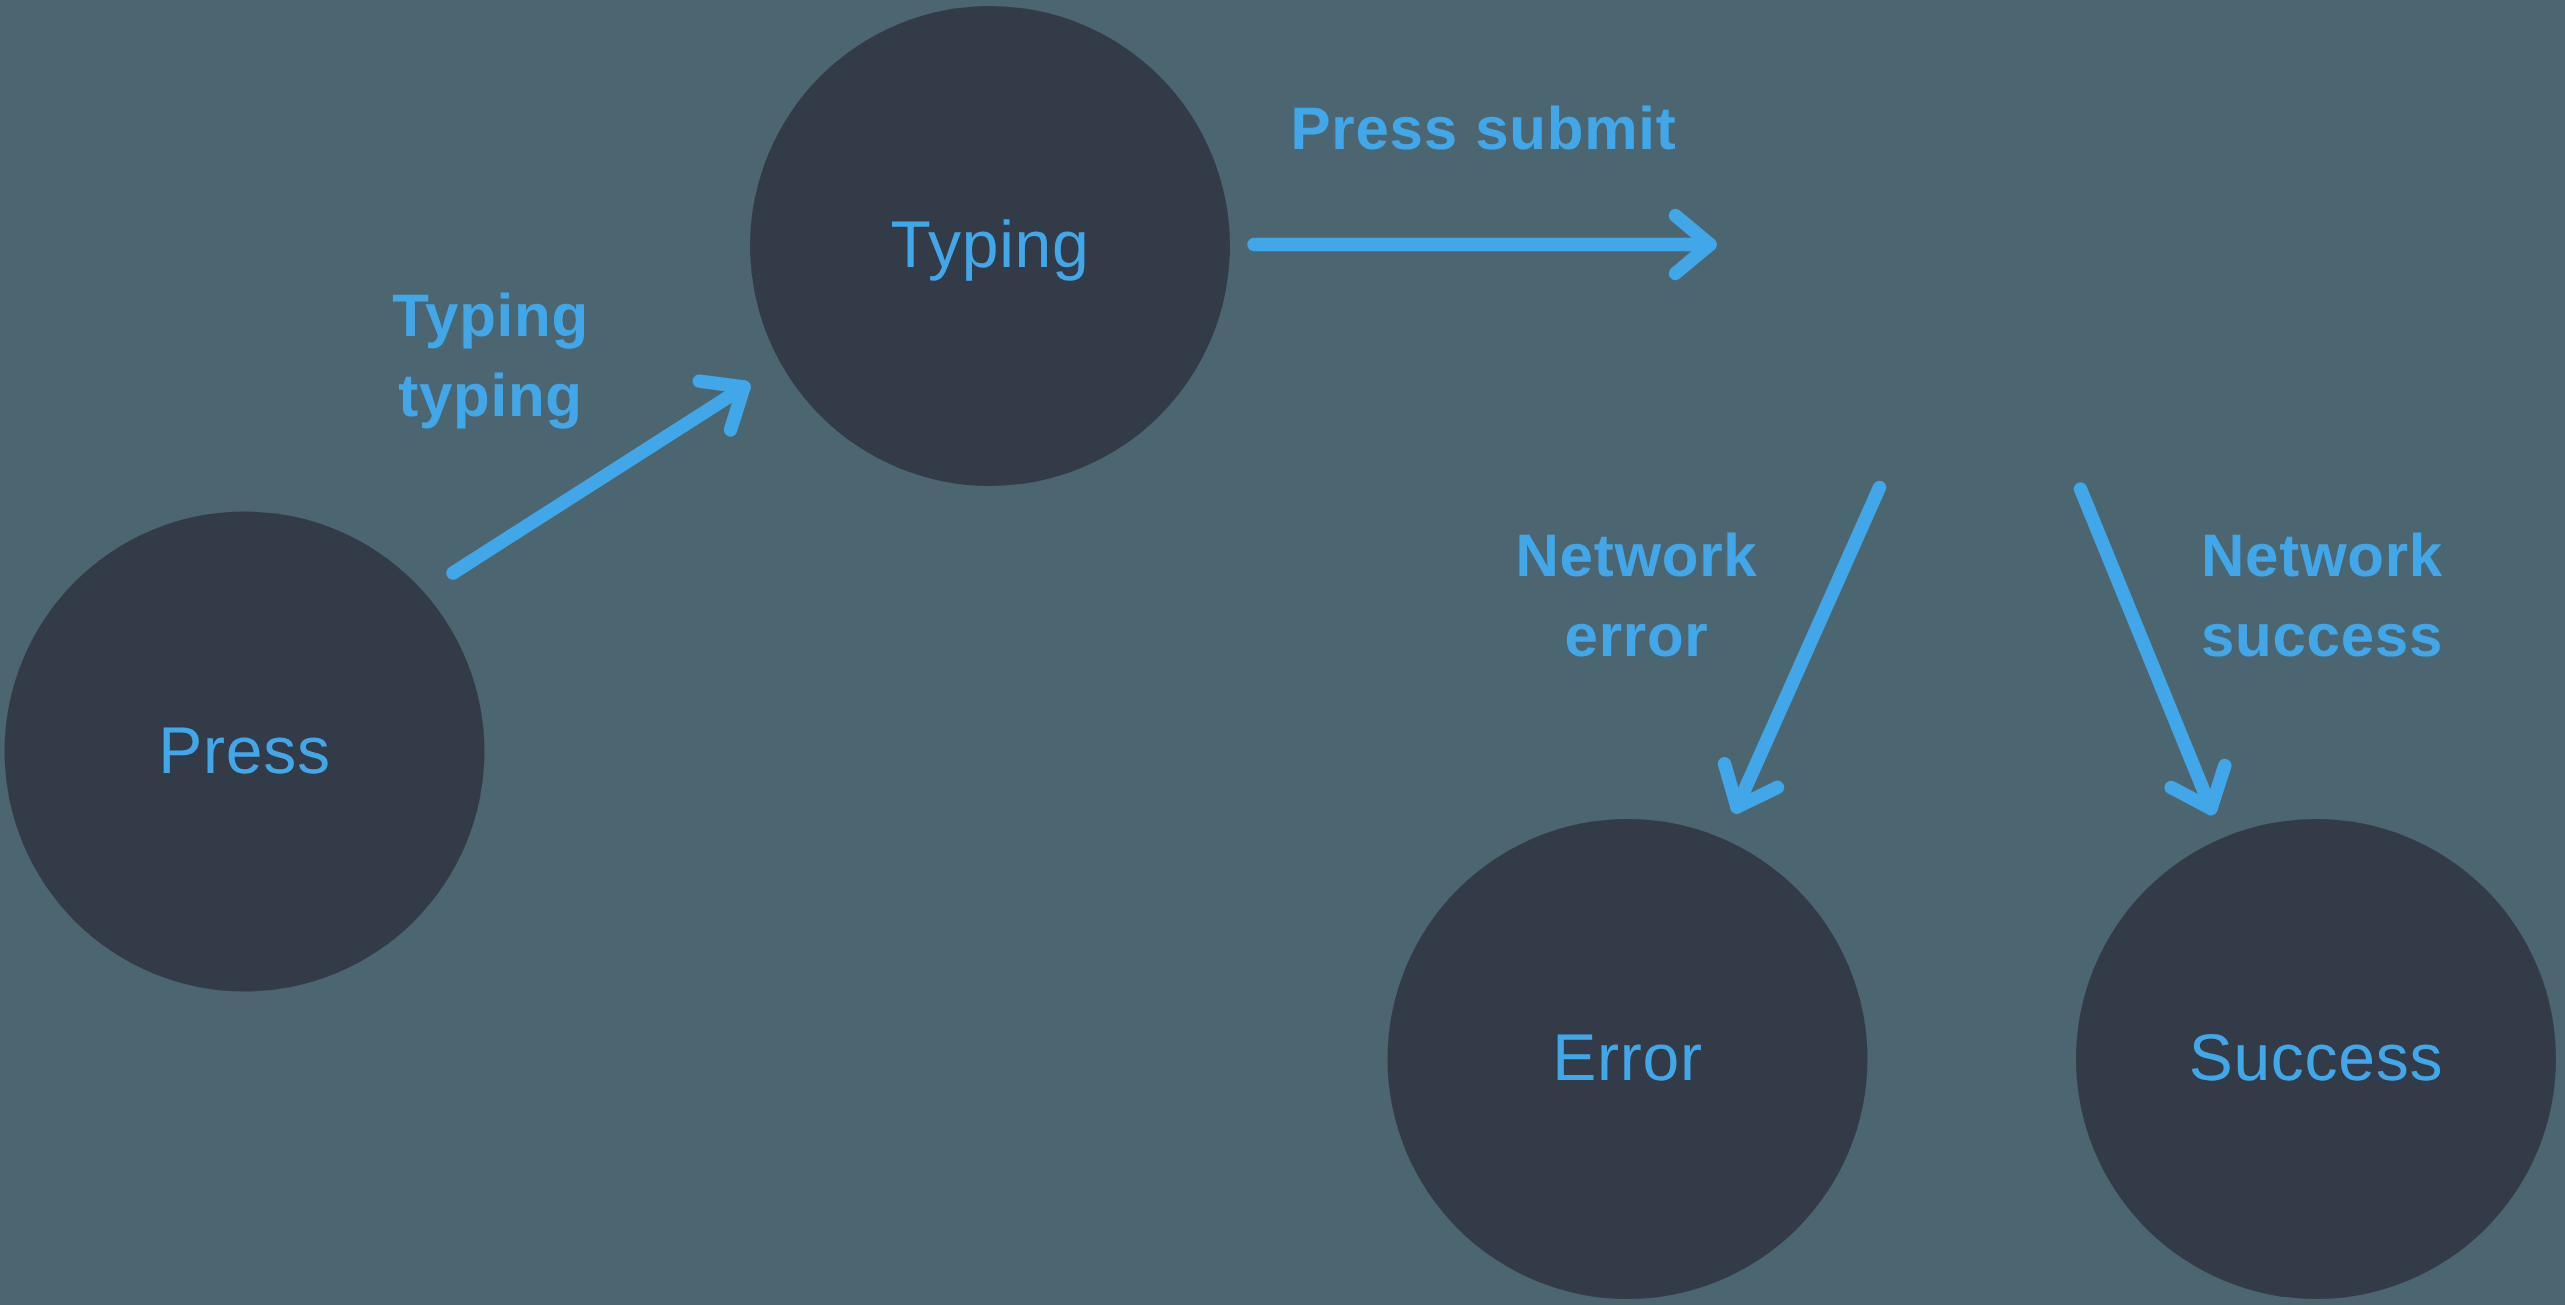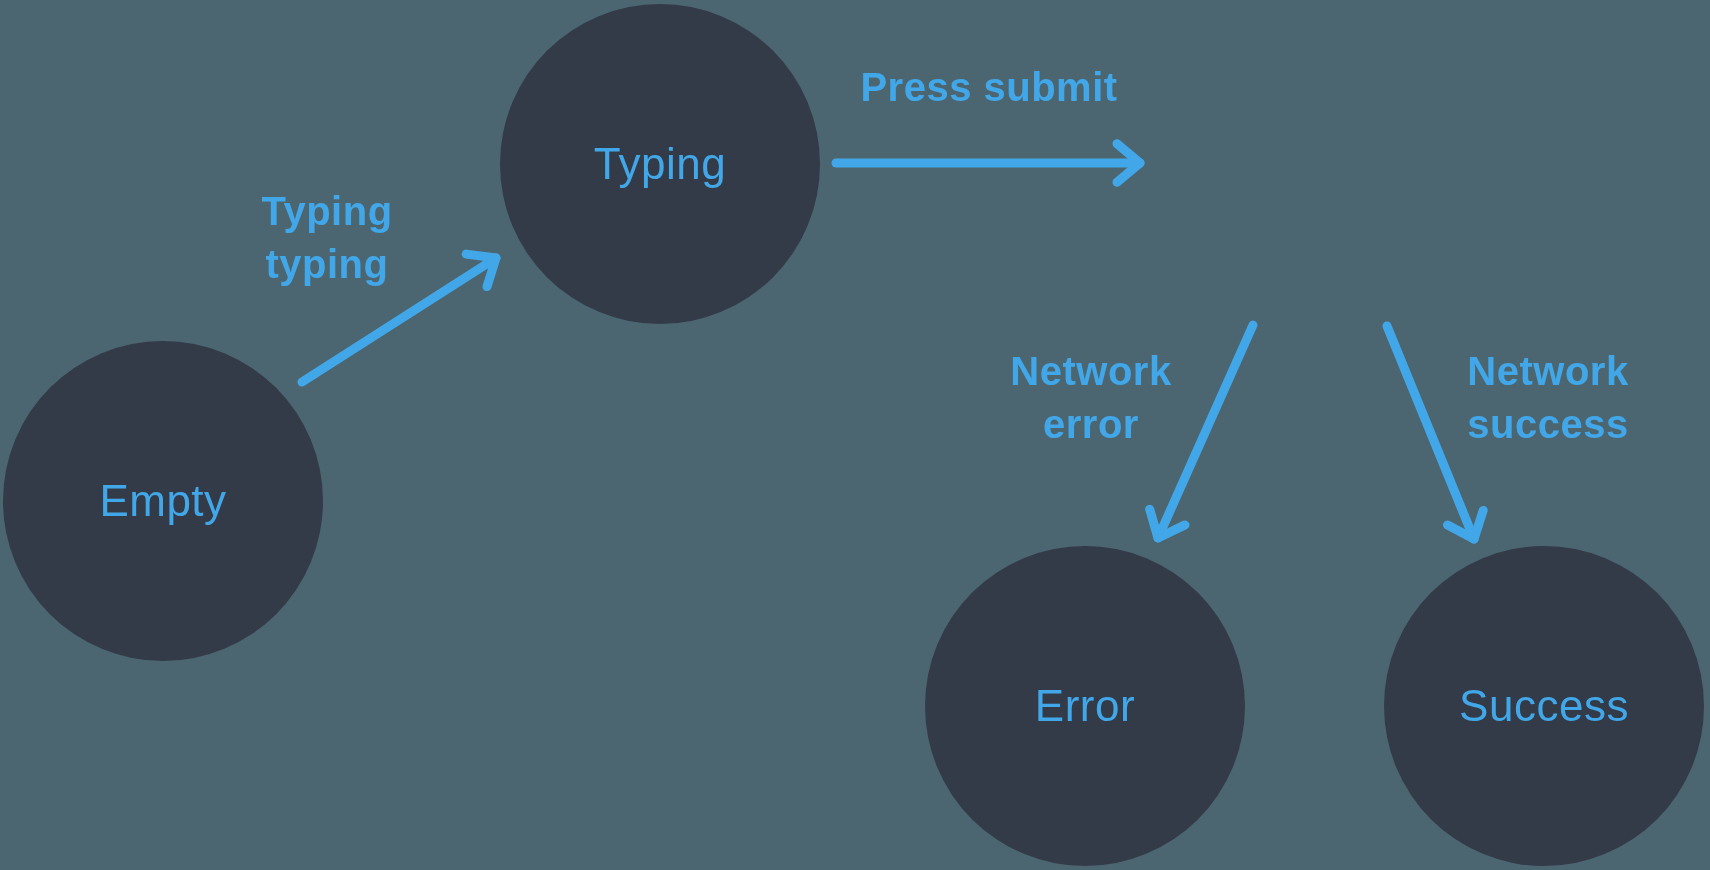--- a/index.html
+++ b/index.html
@@ -93,21 +93,21 @@
       <path d="M1253 325 L1158 538"></path>
       <path d="M1185 524.9 L1158 538 L1149.7 509.2"></path>
     </g>
     <g>
       <path d="M1387 326 L1474 539"></path>
       <path d="M1483.2 510.4 L1474 539 L1447.5 525"></path>
     </g>
   </svg>
 
   <div class="node node-empty">
-    <span class="node-label">Empty</span>
+    <span class="node-label">Press</span>
   </div>
 
   <div class="node node-typing">
     <span class="node-label">Typing</span>
   </div>
 
 
   <div class="node node-error">
     <span class="node-label">Error</span>
   </div>

